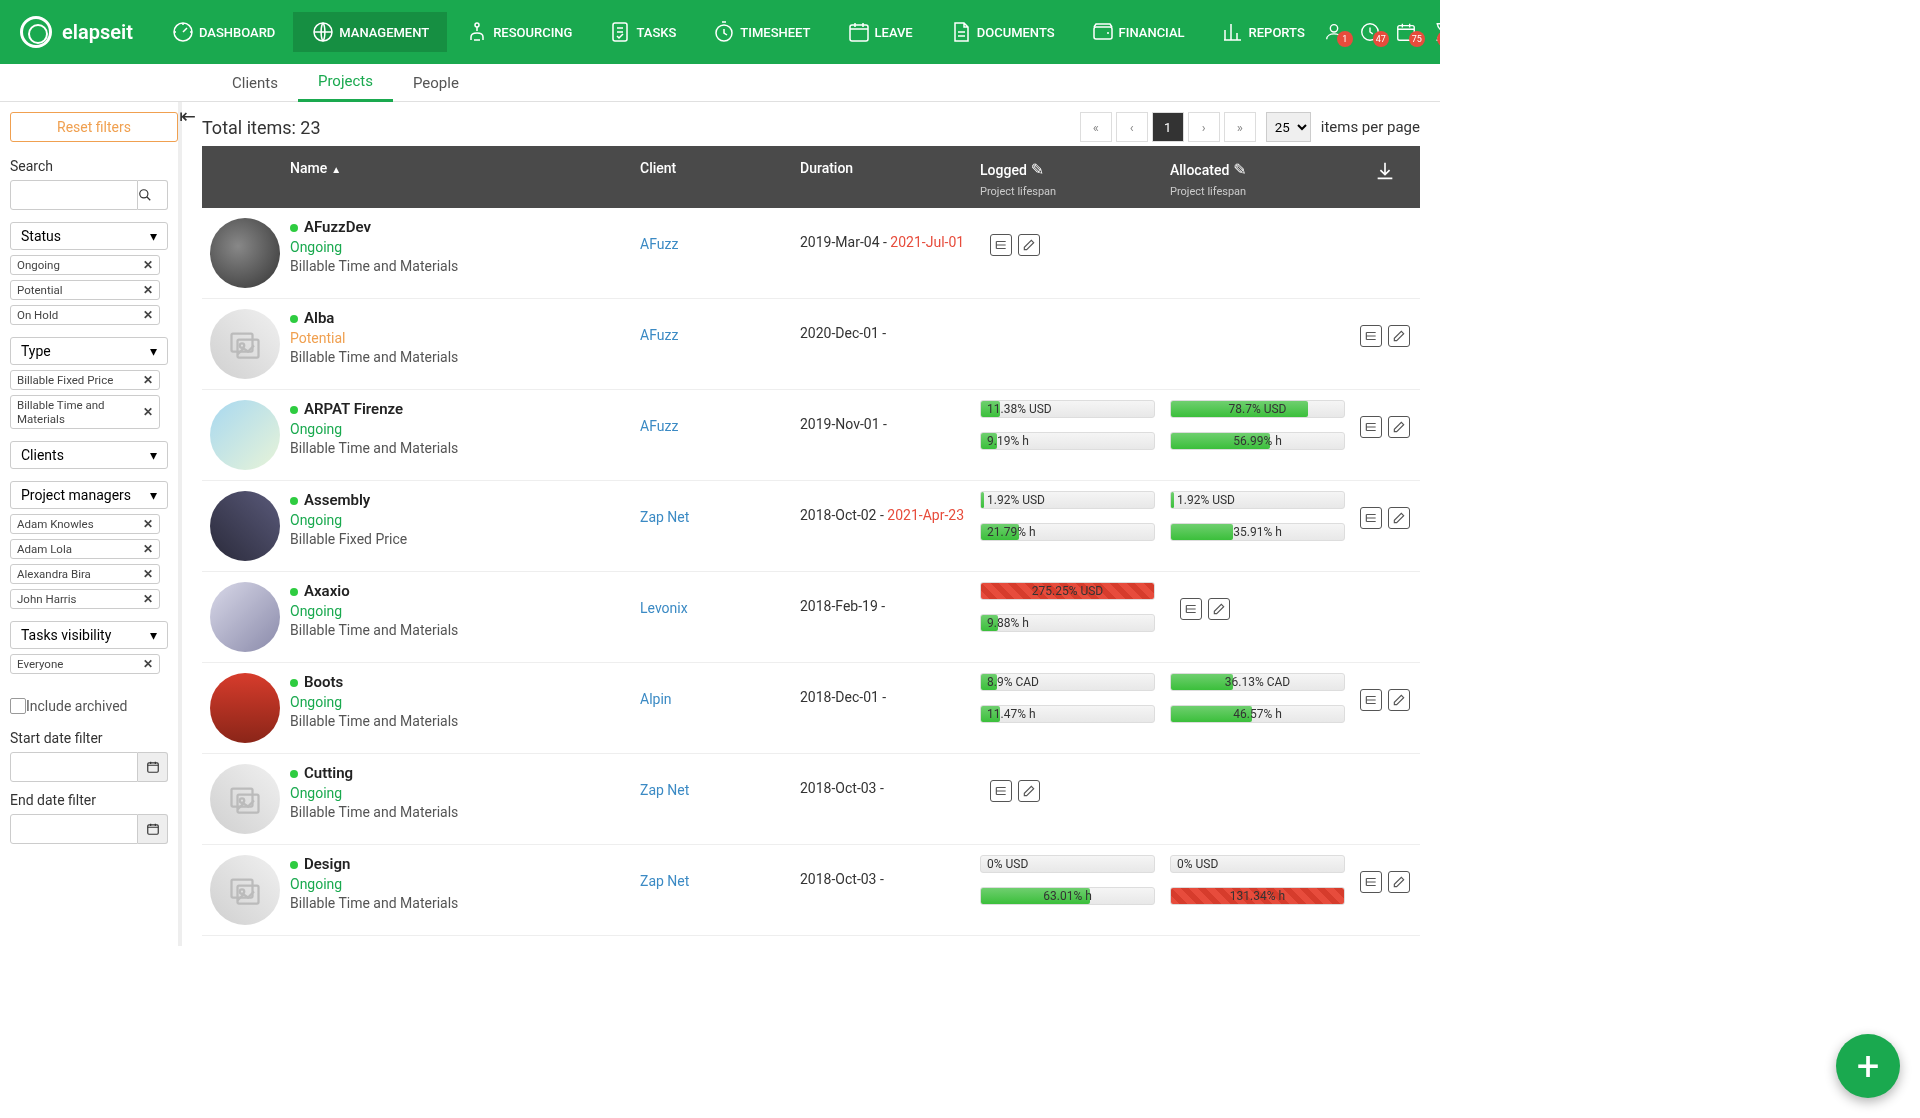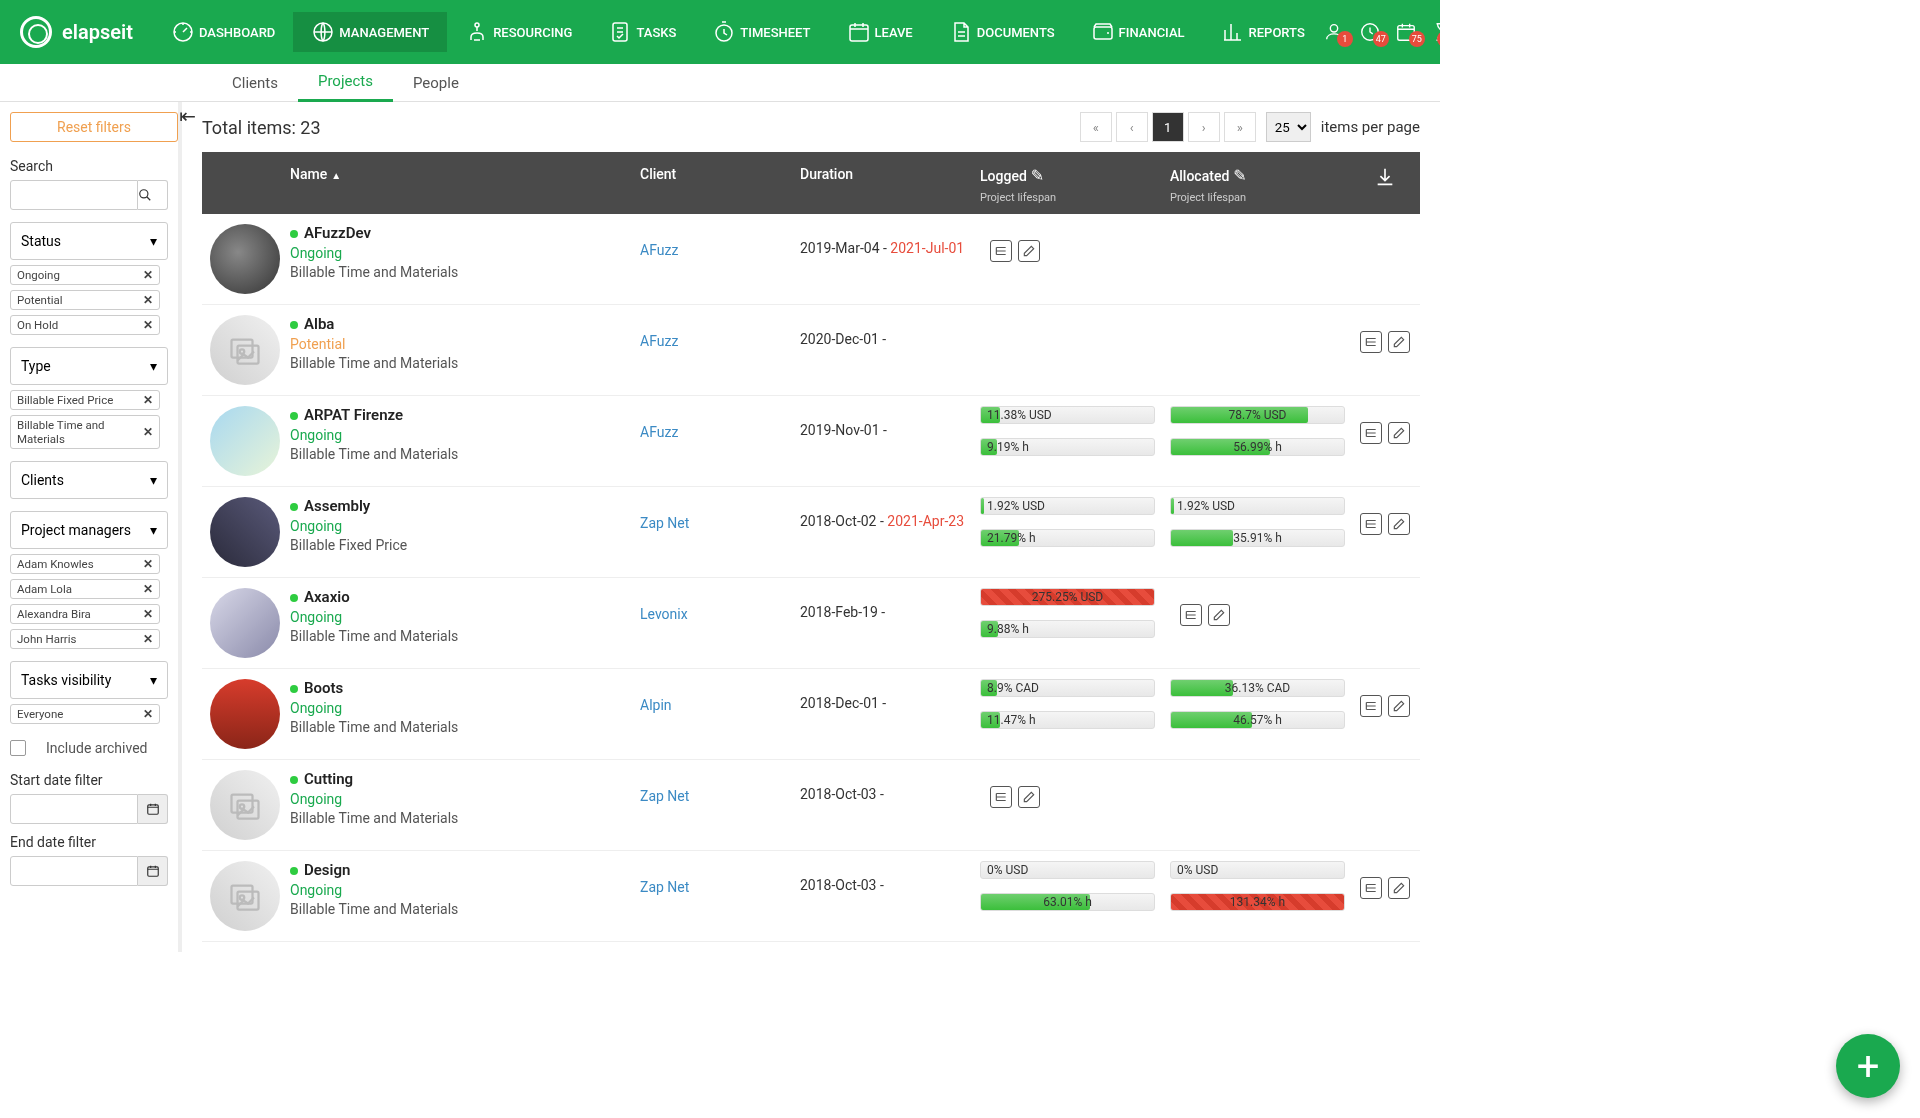--- a/index.html
+++ b/index.html
@@ -22,30 +22,30 @@
 .tab{padding:0 20px;height:38px;display:flex;align-items:center;font-size:15px;color:#555;cursor:pointer}
 .tab.active{color:#1aa94f;border-bottom:3px solid #1aa94f}
 .layout{display:flex}
 .sidebar{width:182px;padding:10px;border-right:4px solid #eee;min-height:780px;position:relative}
 .collapse-handle{position:absolute;right:-18px;top:2px;font-size:20px;color:#333;cursor:pointer}
 .reset-btn{width:168px;height:30px;border:1px solid #f0a050;color:#f0a050;background:#fff;border-radius:3px;font-size:14px;cursor:pointer}
 .filter-label{font-size:14px;color:#333;margin-top:16px;margin-bottom:6px}
 .search-row{display:flex}
 .search-input{flex:1;height:30px;border:1px solid #ccc;border-radius:3px 0 0 3px;padding:0 6px;width:128px}
 .search-btn{width:30px;height:30px;border:1px solid #ccc;border-left:none;border-radius:0 3px 3px 0;background:#fff;cursor:pointer}
-.dd{width:158px;height:38px;border:1px solid #ccc;border-radius:3px;display:flex;align-items:center;justify-content:space-between;padding:0 10px;font-size:14px;margin-top:12px;cursor:pointer}
+.dd{width:158px;height:28px;border:1px solid #ccc;border-radius:3px;display:flex;align-items:center;justify-content:space-between;padding:0 10px;font-size:14px;margin-top:12px;cursor:pointer}
 .chip{display:inline-flex;align-items:center;justify-content:space-between;border:1px solid #ccc;border-radius:3px;padding:2px 6px;font-size:11.5px;color:#444;margin-top:5px;width:150px;cursor:pointer}
 .chip .x{font-weight:bold;font-size:12px}
-.chk-row{display:flex;align-items:center;gap:20px;margin-top:16px;font-size:14px;color:#555}
+.chk-row{display:flex;align-items:center;gap:0;margin-top:24px;font-size:14px;color:#555}
 .chk{width:16px;height:16px;border:1px solid #999;border-radius:2px}
 .date-row{display:flex;margin-top:4px;margin-bottom:10px}
 .date-input{flex:1;height:30px;border:1px solid #ccc;border-radius:3px 0 0 3px;width:128px}
 .date-btn{width:30px;height:30px;border:1px solid #ccc;border-left:none;background:#eee;border-radius:0 3px 3px 0;display:flex;align-items:center;justify-content:center;cursor:pointer}
 .main{flex:1;padding:10px 20px}
-.toprow{display:flex;align-items:center;justify-content:space-between;margin-bottom:10px}
+.toprow{display:flex;align-items:center;justify-content:space-between;margin-bottom:4px}
 .total{font-size:18px;color:#333}
 .pager{display:flex;align-items:center;gap:4px}
 .pgbtn{min-width:32px;height:30px;border:1px solid #ddd;background:#fff;display:flex;align-items:center;justify-content:center;font-size:13px;color:#888;cursor:pointer}
 .pgbtn.cur{background:#333;color:#fff}
 .pgsel{height:30px;border:1px solid #ccc;padding:0 4px;margin-left:6px}
 .perpage{font-size:15px;color:#333;margin-left:6px}
 .table{width:100%}
 .thead{background:#4a4a4a;color:#fff;height:62px;display:flex;align-items:flex-start;padding:14px 0}
 .col-img{width:88px}
 .col-name{width:350px;padding-left:0}

